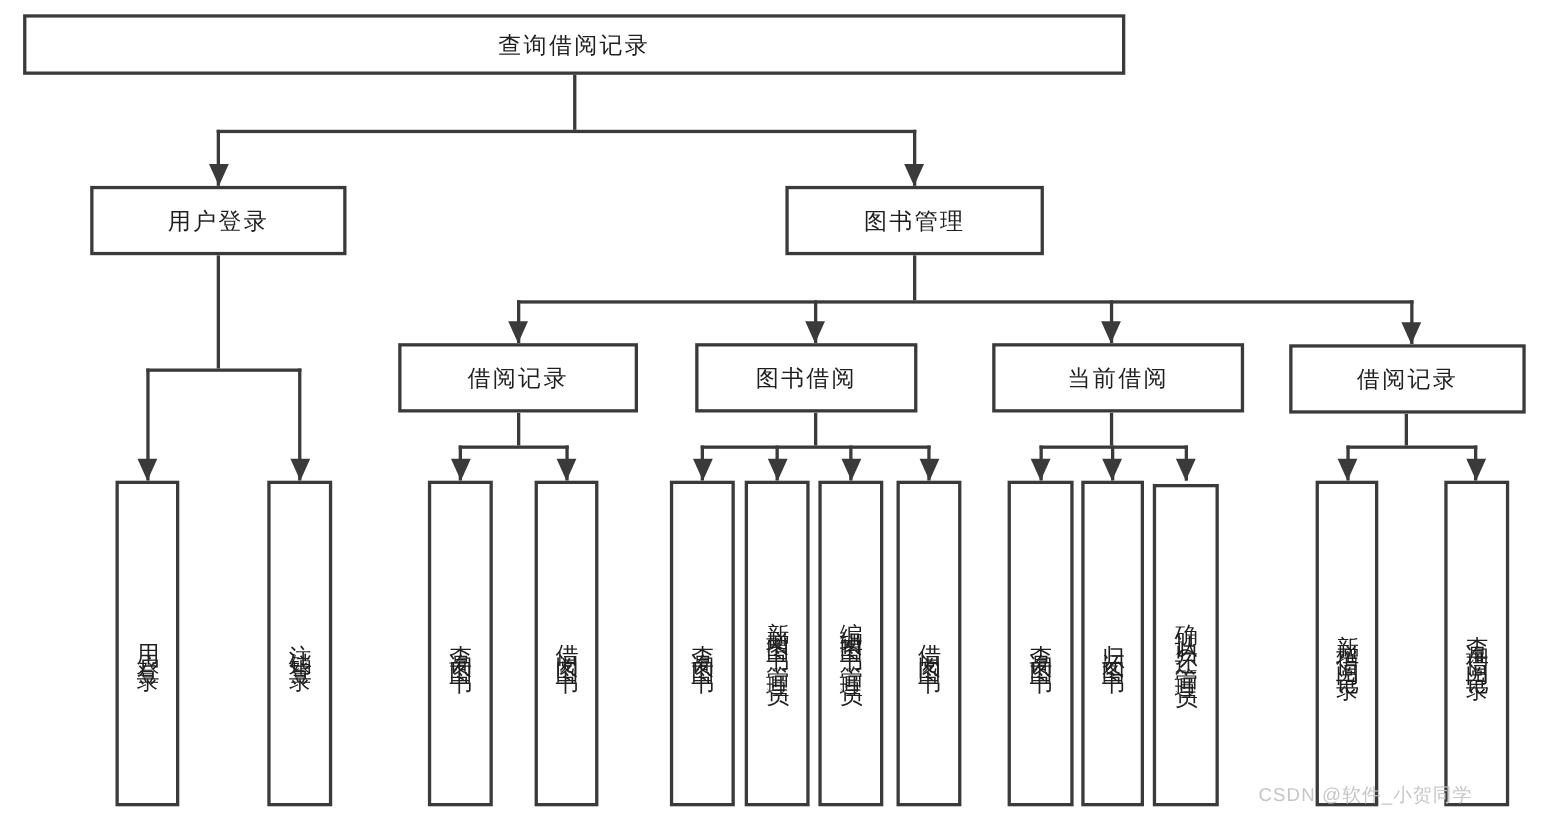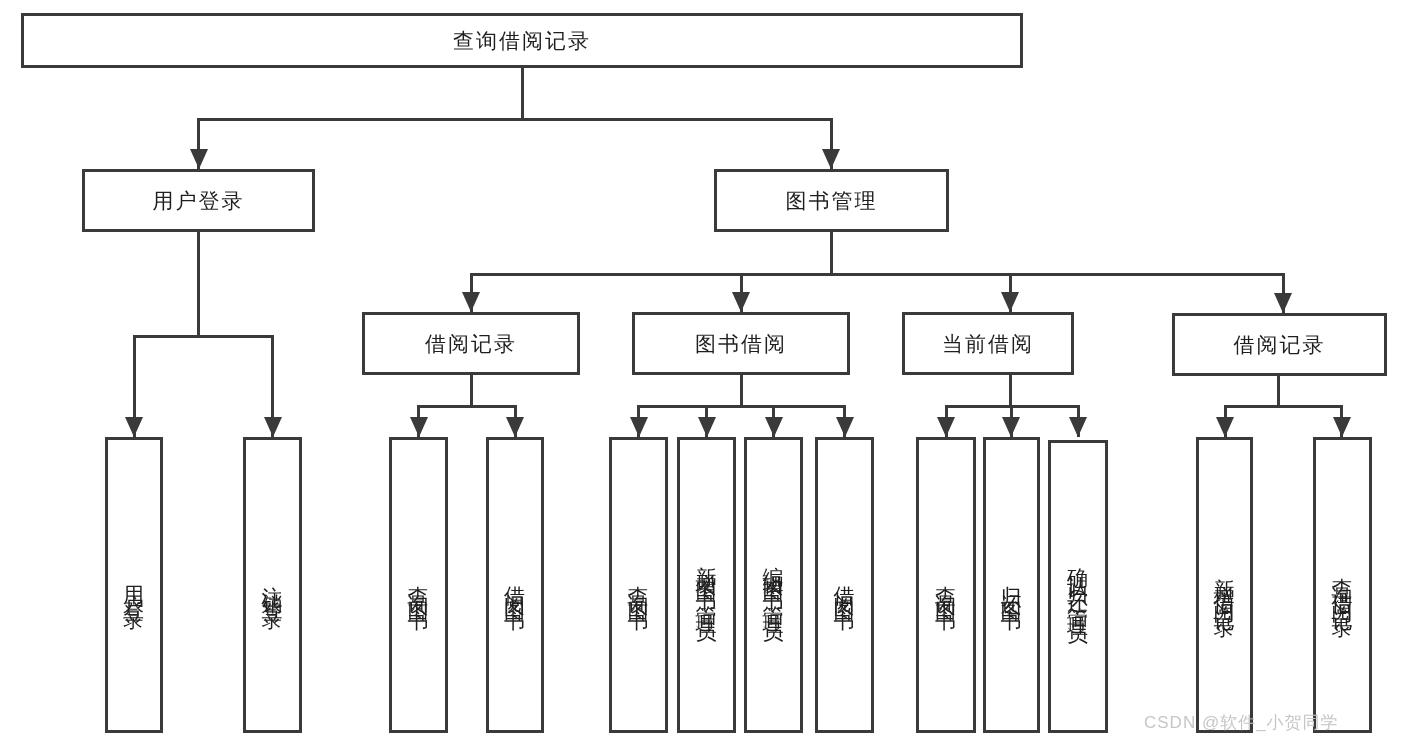--- a/index.html
+++ b/index.html
@@ -69,24 +69,24 @@
   <div class="vl" style="left:740px;top:273px;height:39px;"></div>
   <div class="arr" style="left:732px;top:292px;"></div>
   <div class="vl" style="left:1009px;top:273px;height:39px;"></div>
   <div class="arr" style="left:1001px;top:292px;"></div>
   <div class="vl" style="left:1282px;top:273px;height:40px;"></div>
   <div class="arr" style="left:1274px;top:293px;"></div>
 
   <div class="box" style="left:362px;top:312px;width:218px;height:63px;">
     <span>借阅记录</span>
   </div>
-  <div class="box" style="left:632px;top:312px;width:218px;height:63px;">
+  <div class="box" style="left:632px;top:312px;width:202px;height:63px;">
     <span>图书借阅</span>
   </div>
-  <div class="box" style="left:902px;top:312px;width:172px;height:63px;">
+  <div class="box" style="left:902px;top:312px;width:229px;height:63px;">
     <span>当前借阅</span>
   </div>
   <div class="box" style="left:1172px;top:313px;width:215px;height:63px;">
     <span>借阅记录</span>
   </div>
 
   <div class="vl" style="left:470px;top:375px;height:30px;"></div>
   <div class="hl" style="left:417px;top:405px;width:100px;"></div>
   <div class="vl" style="left:417px;top:405px;height:32px;"></div>
   <div class="arr" style="left:410px;top:417px;"></div>

